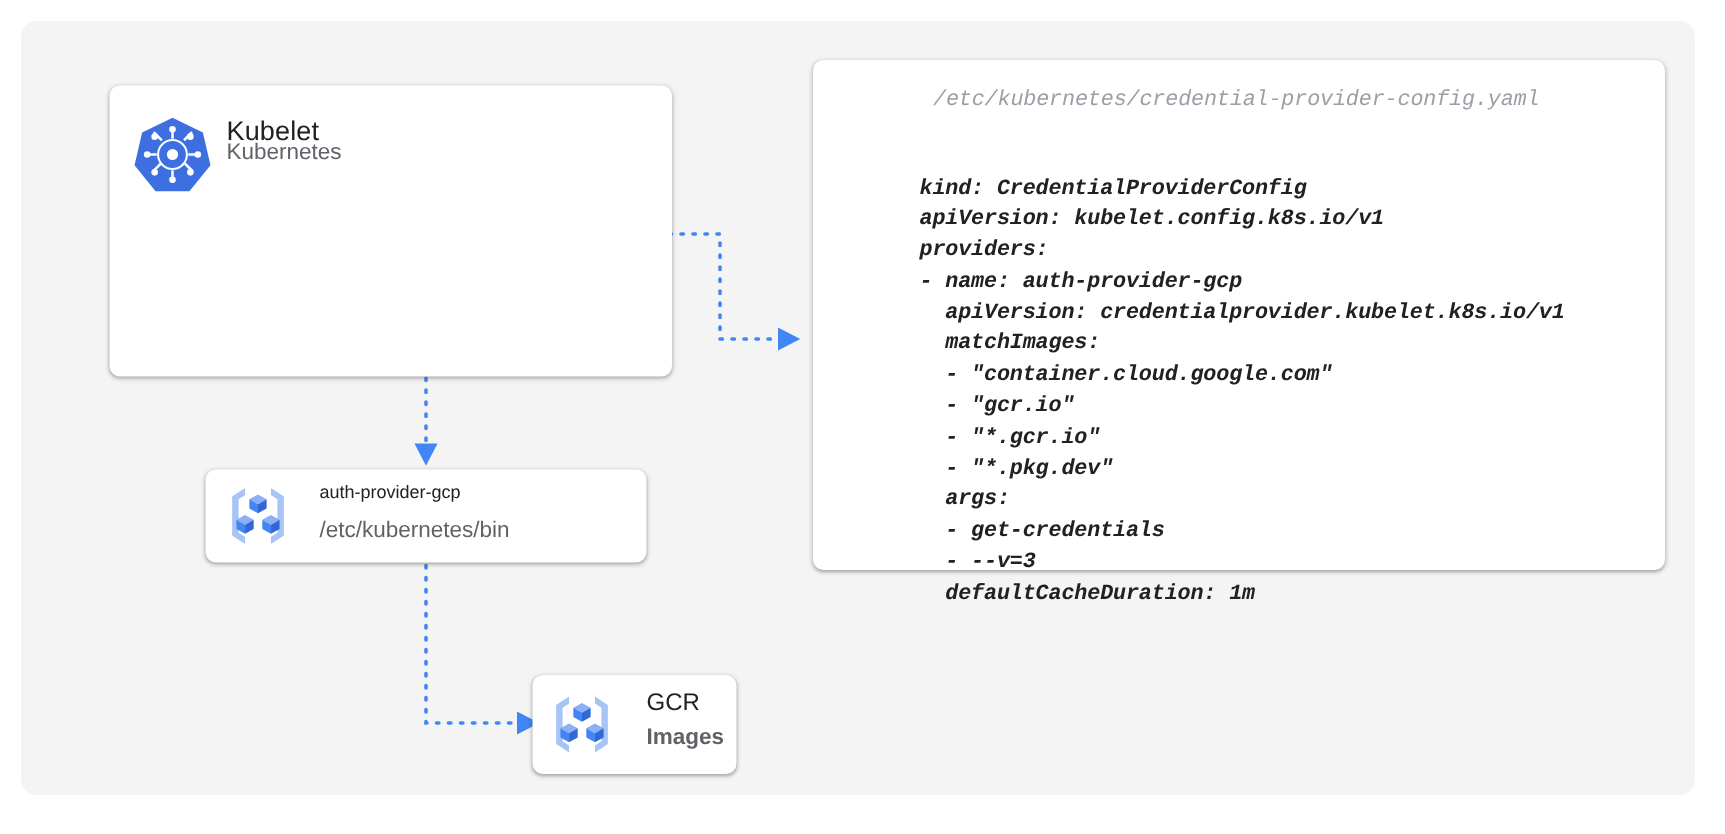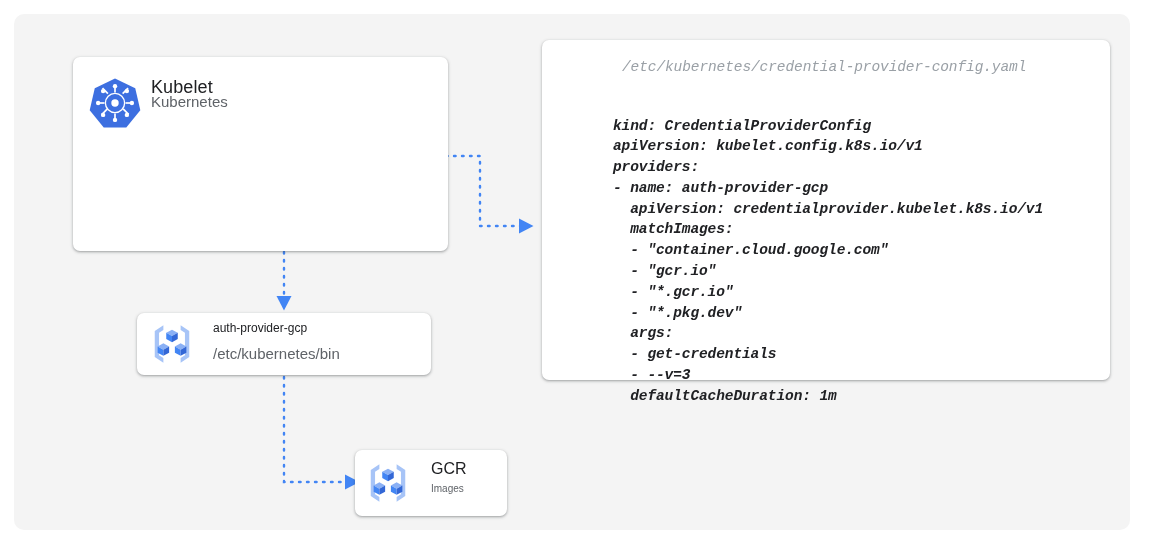--- a/index.html
+++ b/index.html
@@ -106,43 +106,44 @@
     top: 32px;
     font-size: 15px;
     color: #5f6368;
     text-align: right;
   }
 
   
   #gcr-card {
     left: 355px;
     top: 450px;
-    width: 152px;
+    width: 136px;
     height: 66px;
   }
   #gcr-card .gcr-icon {
     position: absolute;
     left: 10px;
     top: 10px;
     width: 46px;
     height: 46px;
   }
   #gcr-card .title {
     position: absolute;
     left: 76px;
     top: 10px;
     font-size: 16px;
     color: #202124;
   }
   #gcr-card .subtitle {
     position: absolute;
     left: 76px;
     top: 33px;
-    font-size: 10px;
+    font-size: 15px;
     color: #5f6368;
+    font-weight: bold;
   }
 
   
   #yaml-card {
     left: 542px;
     top: 40px;
     width: 568px;
     height: 340px;
   }
   #yaml-card .filename {

